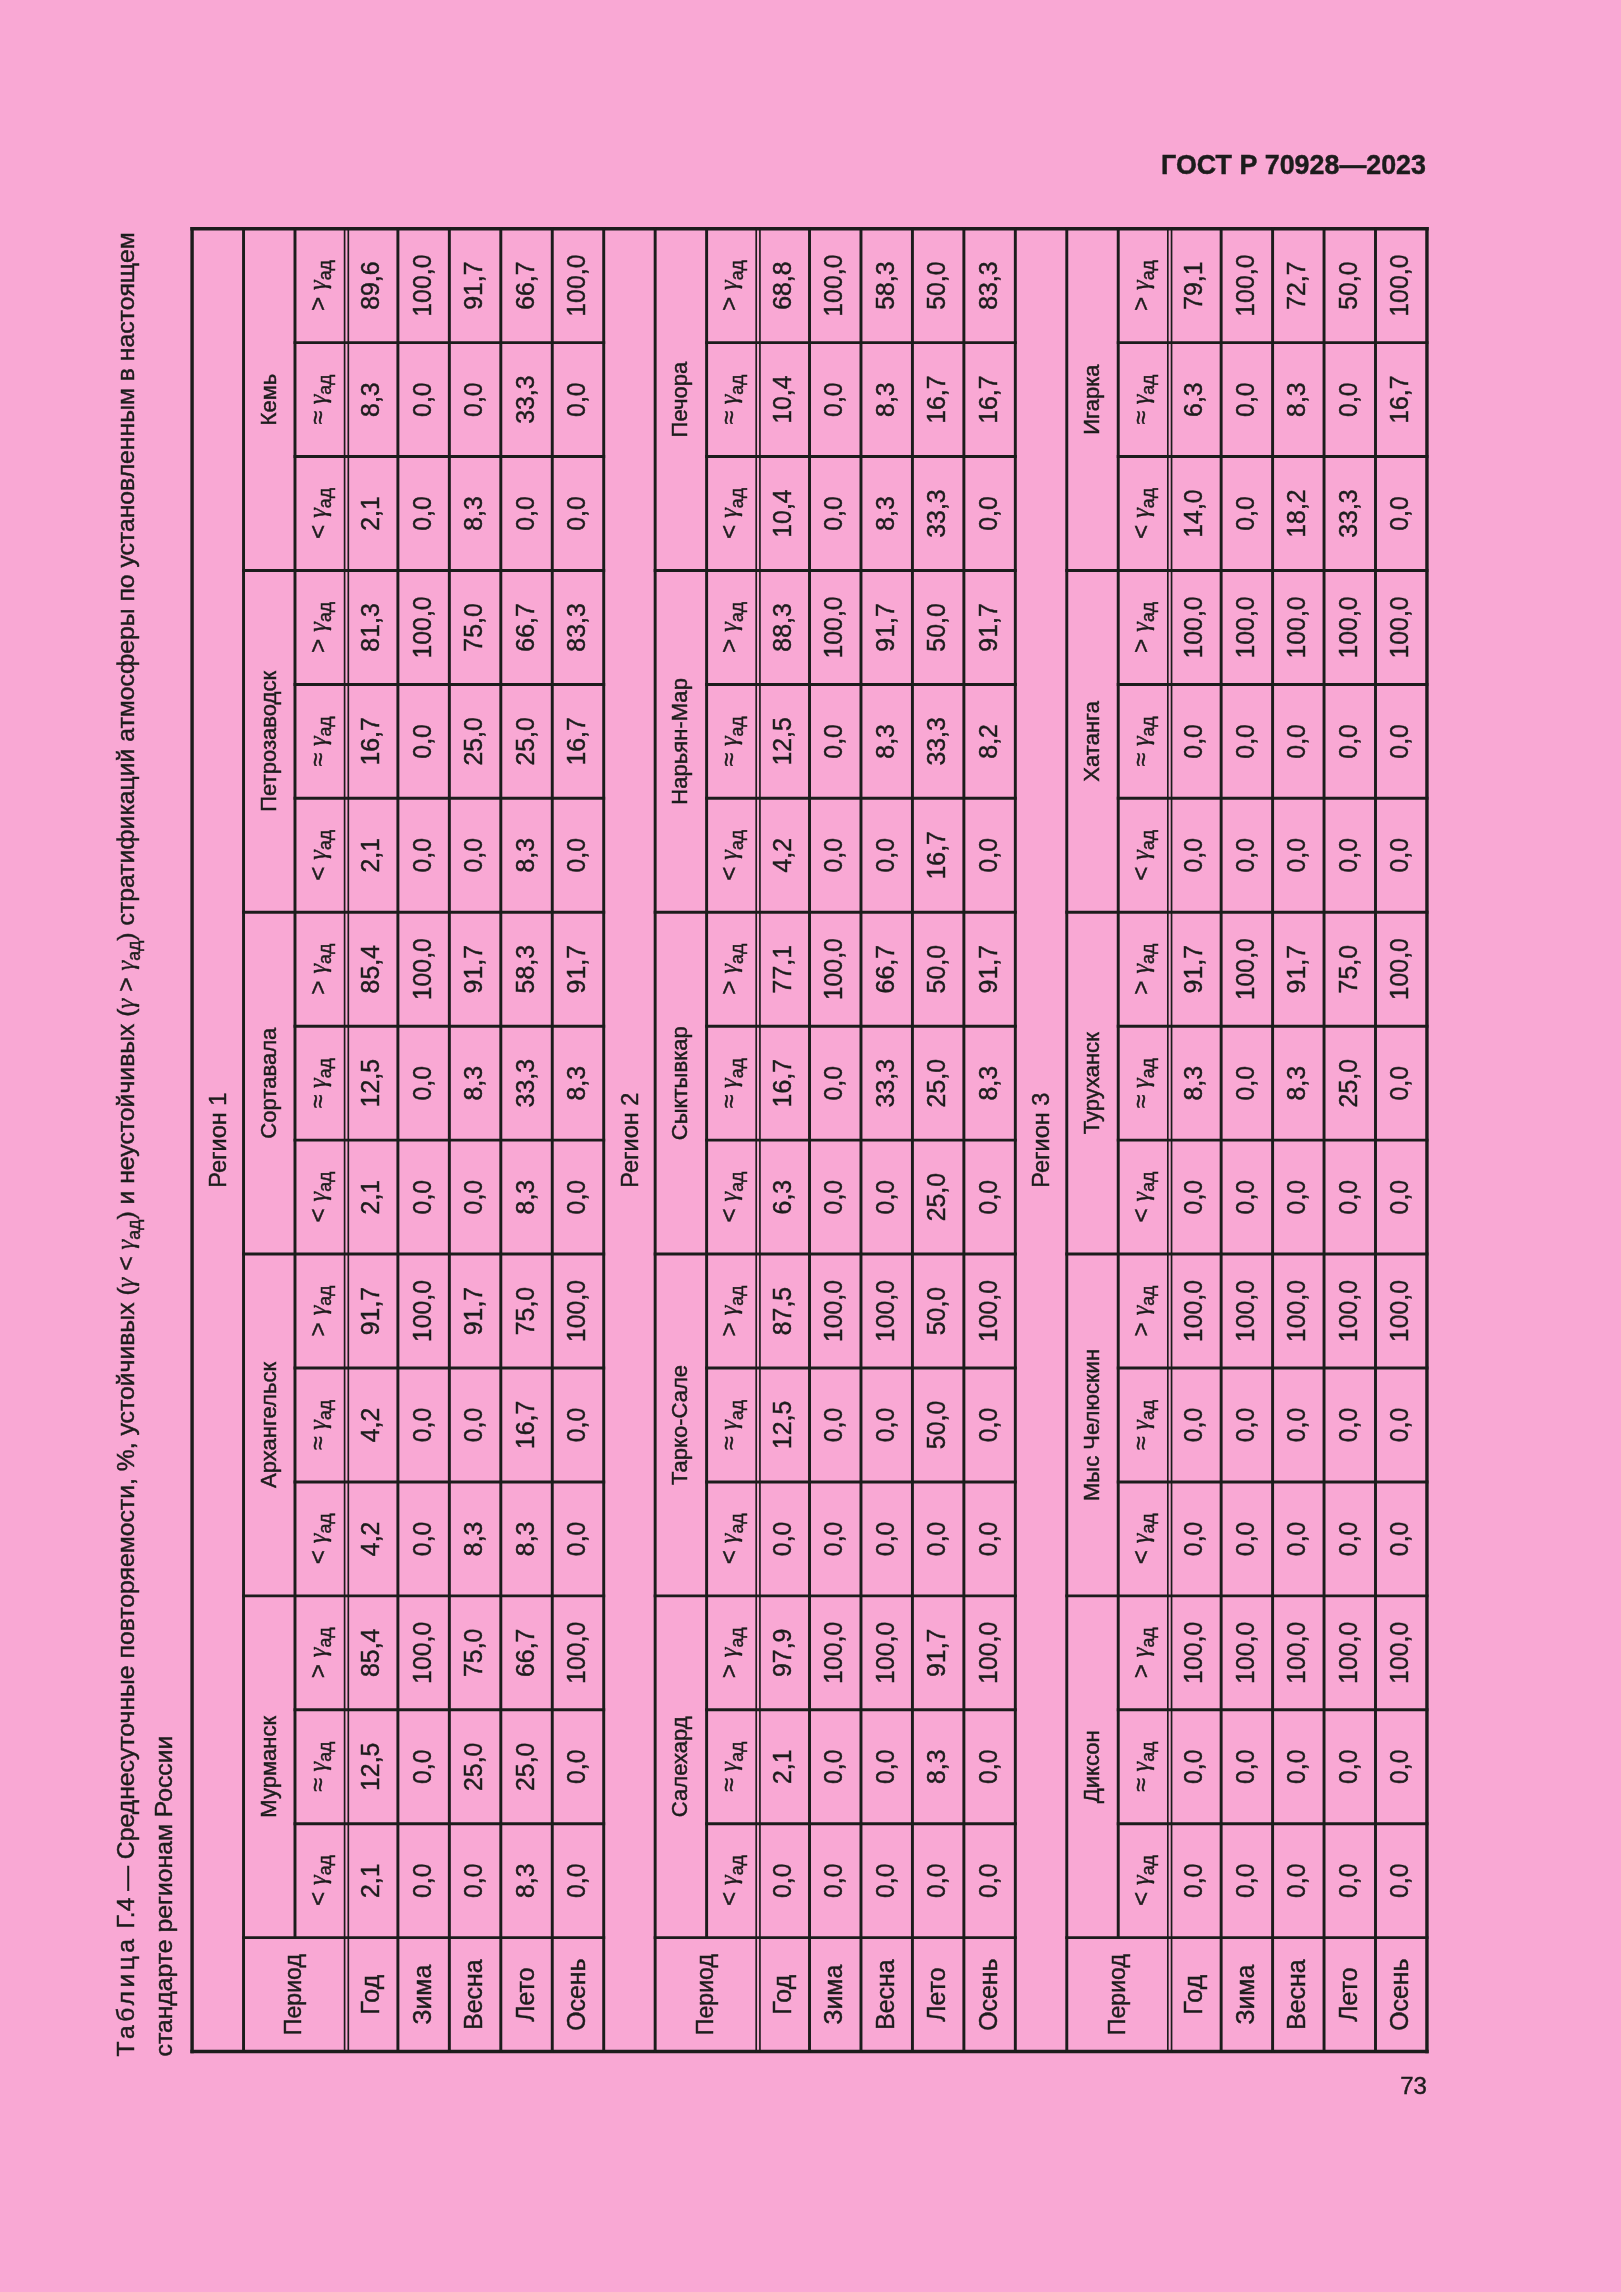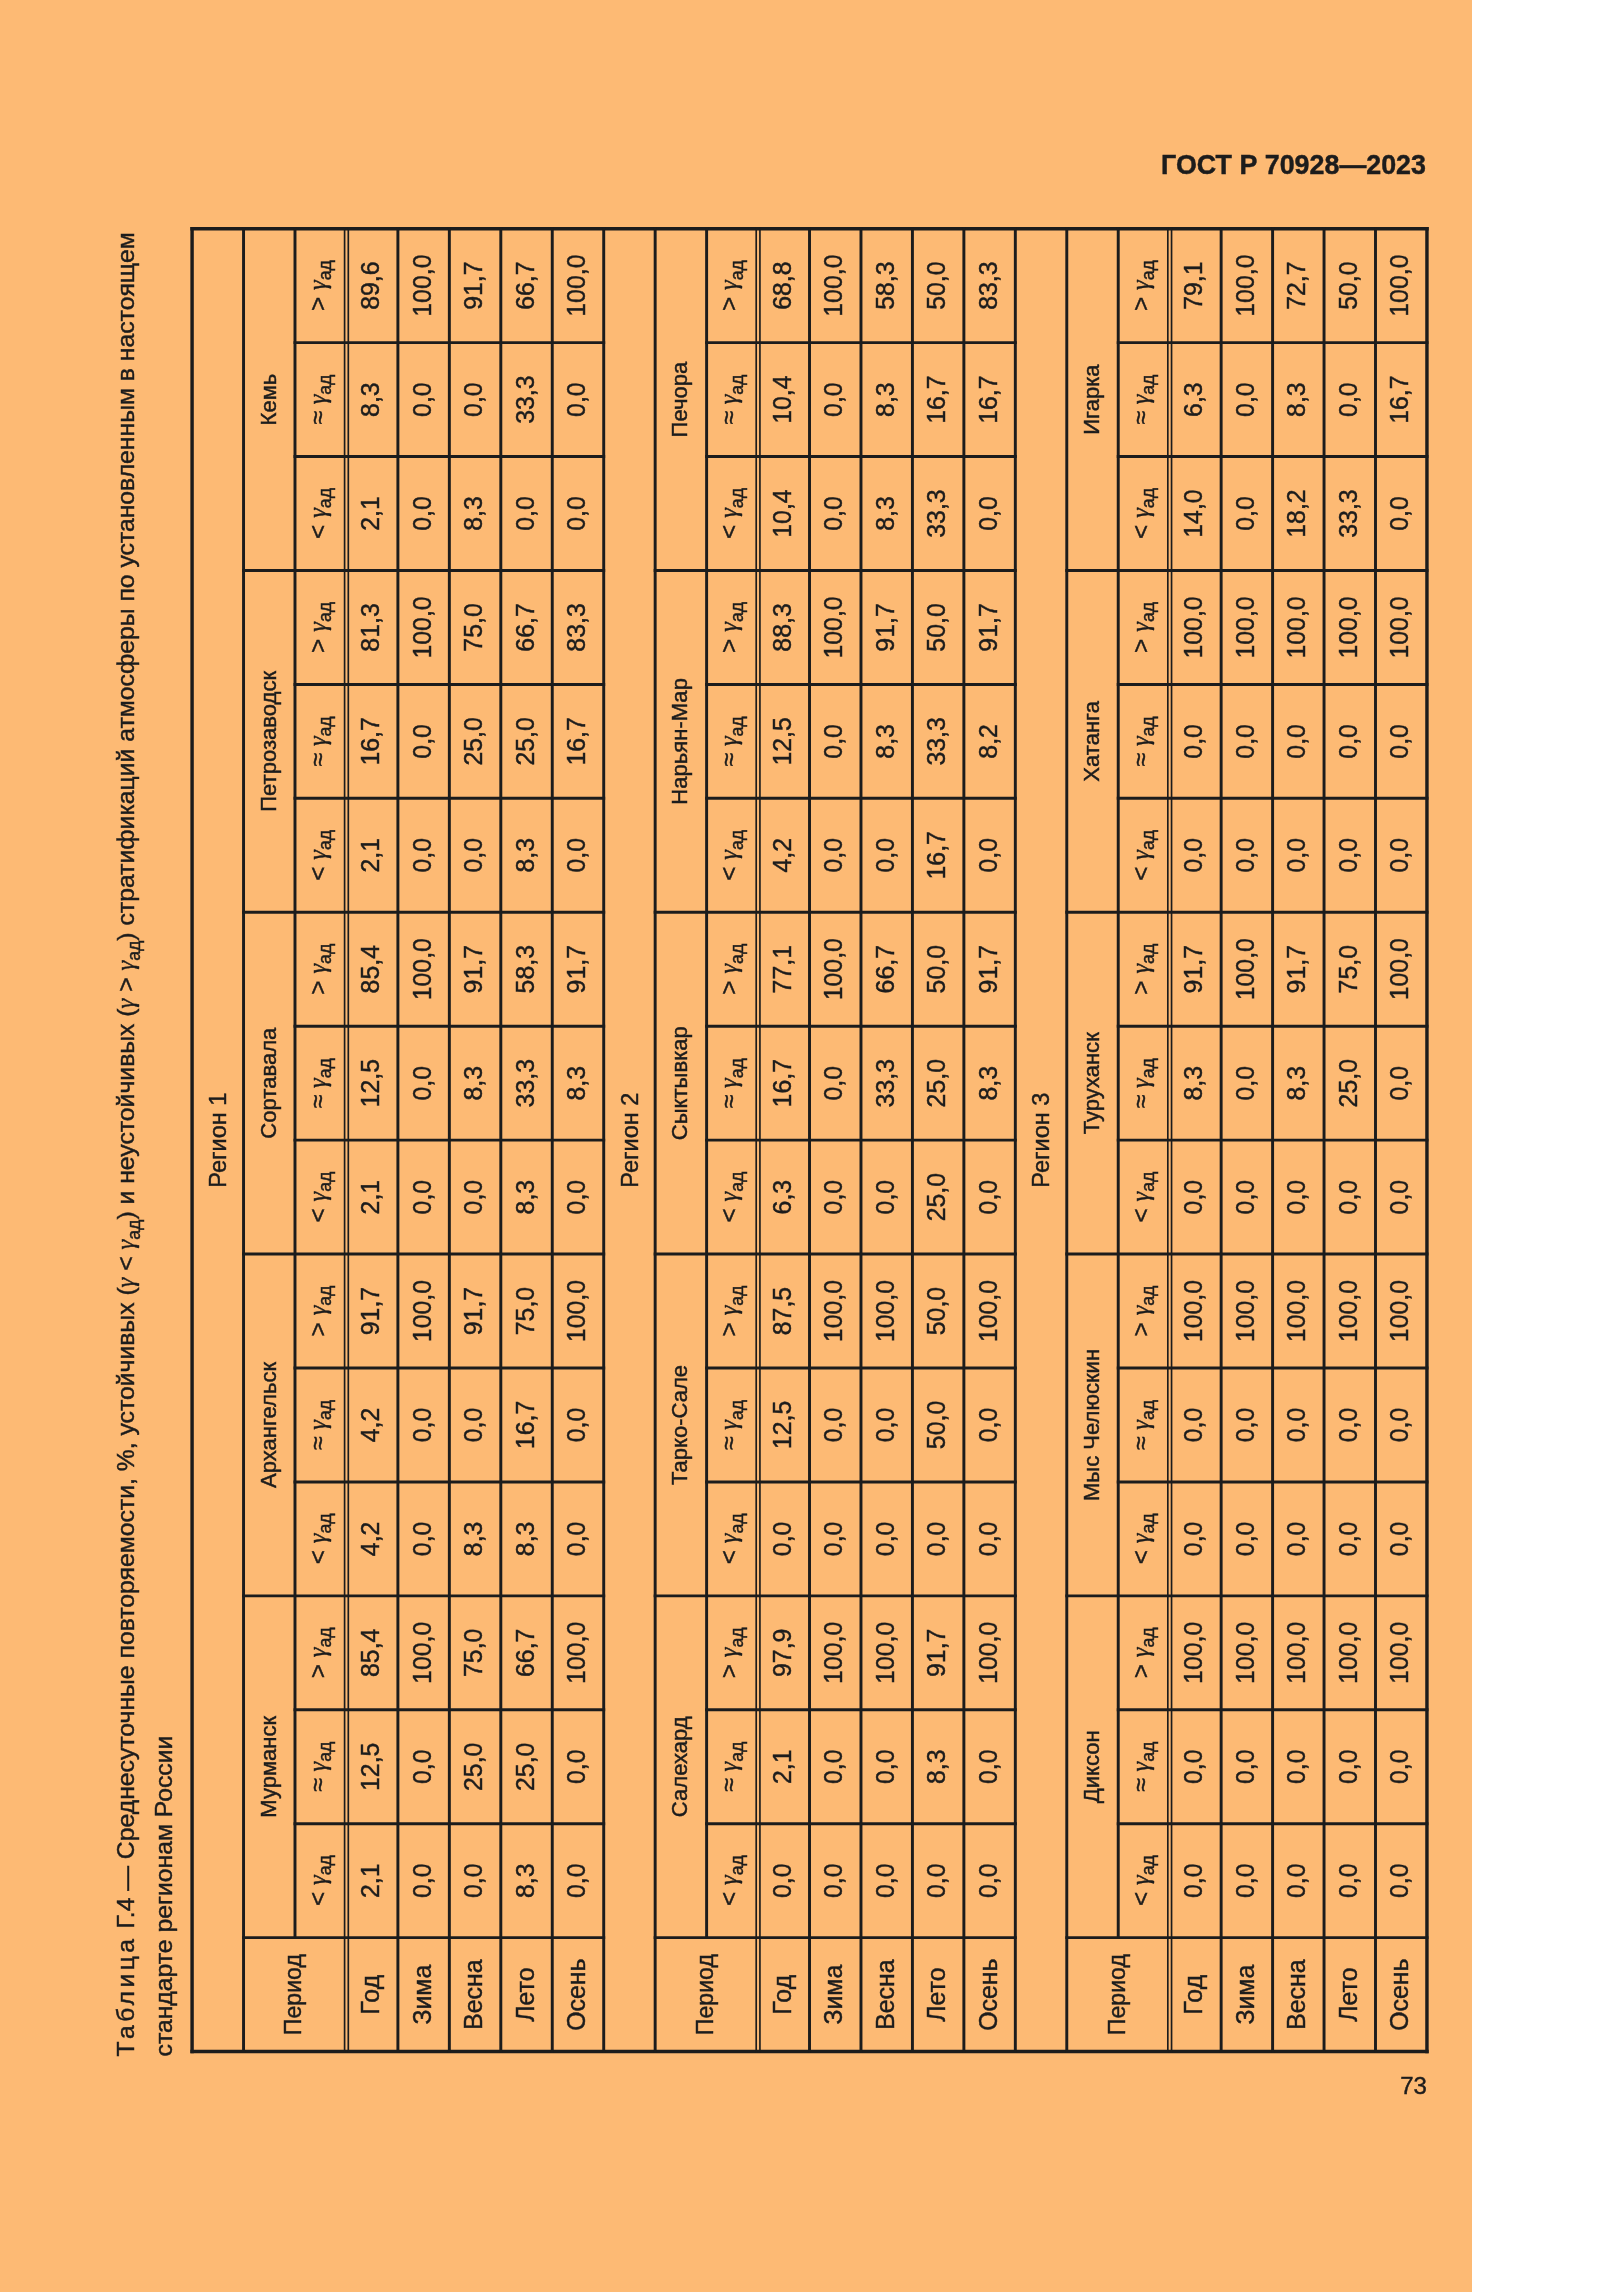--- a/index.html
+++ b/index.html
@@ -1,14 +1,14 @@
 <!DOCTYPE html>
 <html><head><meta charset="utf-8"><style>
 html,body{margin:0;padding:0;background:#ffffff;}
-.page{position:relative;width:1472px;height:2293px;background:#fdba74;overflow:hidden;}
+.page{position:relative;width:1621px;height:2293px;background:#f9a8d4;overflow:hidden;}
 </style></head><body>
 <div class="page">
 <svg width="1621" height="2293" viewBox="0 0 1654 2339" font-family="Liberation Sans, sans-serif" fill="#1c1c1c" stroke="#1c1c1c" stroke-width="0.45" paint-order="stroke">
 
 <text x="1455" y="177" text-anchor="end" font-size="27.4" font-weight="bold">ГОСТ Р 70928—2023</text>
 
 <text x="1456" y="2136.5" text-anchor="end" font-size="24.5">73</text>
 <g transform="rotate(-90) translate(-2339,0)">
 
 <text x="241" y="137" font-size="25.25"><tspan letter-spacing="3.5">Таблица</tspan><tspan> Г.4 — Среднесуточные повторяемости, %, устойчивых (</tspan><tspan font-family="Liberation Serif, serif" font-style="italic">γ</tspan><tspan> &lt; </tspan><tspan font-family="Liberation Serif, serif" font-style="italic">γ</tspan><tspan font-size="18.0" dy="5.5">ад</tspan><tspan dy="-5.5">) и неустойчивых (</tspan><tspan font-family="Liberation Serif, serif" font-style="italic">γ</tspan><tspan> &gt; </tspan><tspan font-family="Liberation Serif, serif" font-style="italic">γ</tspan><tspan font-size="18.0" dy="5.5">ад</tspan><tspan dy="-5.5">) стратификаций атмосферы по установленным в настоящем</tspan></text>

